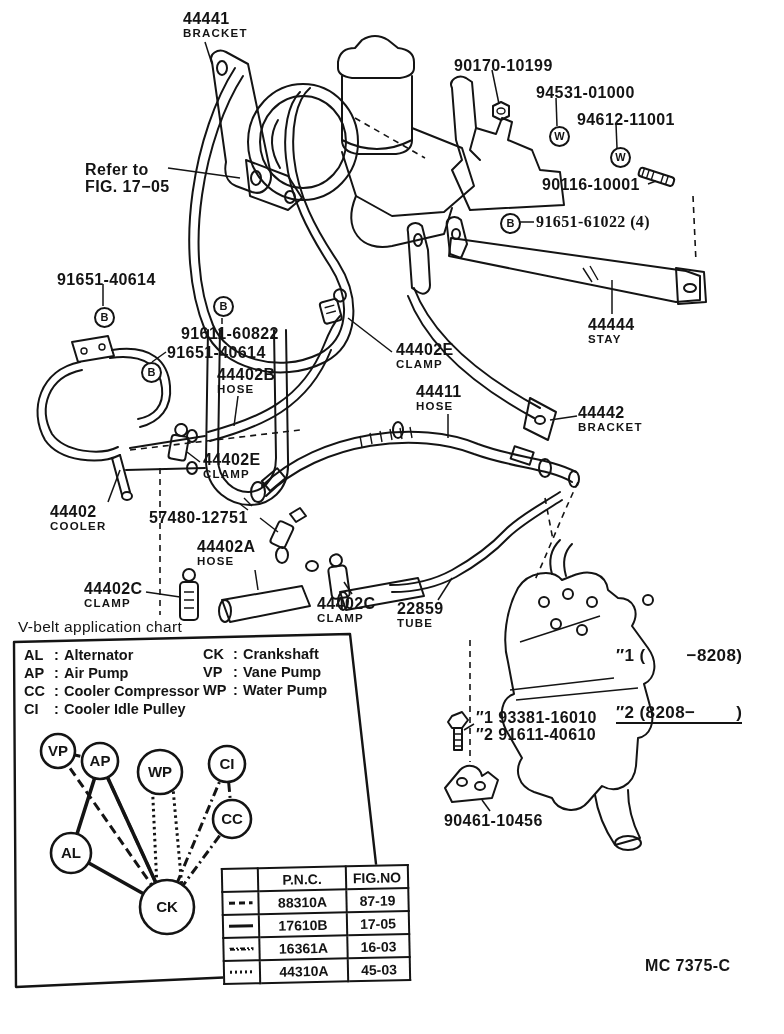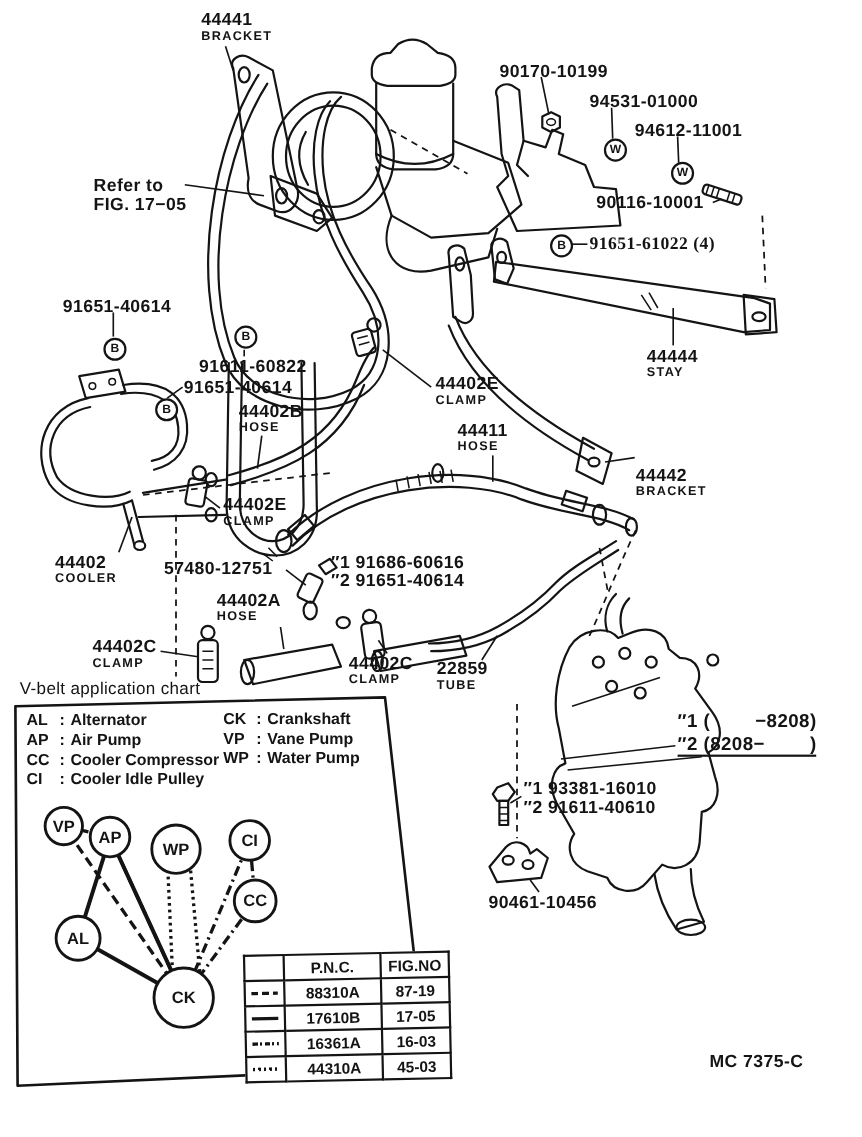--- a/index.html
+++ b/index.html
@@ -4,21 +4,21 @@
 <style>
   html,body{margin:0;padding:0;background:#fff;}
   .stage{position:relative;width:784px;height:1034px;background:#fff;overflow:hidden;
          font-family:"Liberation Sans",sans-serif;color:#141414;}
   .stage svg{position:absolute;left:0;top:0;}
   .labels{position:absolute;left:0;top:0;width:784px;height:1034px;z-index:5;}
   .label{position:absolute;white-space:pre;}
   .num{display:block;font-size:16px;line-height:17px;font-weight:bold;letter-spacing:.4px;}
   .sub{display:block;font-size:11.5px;line-height:12px;font-weight:bold;letter-spacing:1.2px;}
   .big{font-size:17px;}
-  .uline{border-bottom:2px solid #141414;padding-bottom:1px;}
+  .uline{border-bottom:2px solid #141414;padding-bottom:1px;margin-top:36px;}
   .callout{position:absolute;width:17px;height:17px;border:2px solid #141414;border-radius:50%;
            font-size:11px;font-weight:bold;text-align:center;line-height:16px;background:#fff;z-index:4;}
   
   .vtitle{position:absolute;left:18px;top:618px;font-size:15.5px;font-weight:normal;letter-spacing:.3px;z-index:5;}
   .legend{position:absolute;z-index:5;font-size:14.5px;font-weight:bold;}
   .legend .lrow{display:flex;line-height:18px;}
   .legend .code{width:30px;display:inline-block;}
   .legend .colon{width:10px;display:inline-block;}
   .belt-table{position:absolute;left:222px;top:866px;z-index:6;transform:rotate(-1.2deg);
               border-collapse:collapse;background:#fff;}
@@ -346,25 +346,24 @@
       <div class="label" style="left: 577px; top: 111px;"><span class="num">94612-11001</span></div>
       <div class="label" style="left: 542px; top: 176px;"><span class="num">90116-10001</span></div>
       <div class="label" style="left: 536px; top: 213px; font-family: Liberation Serif, serif;"><span class="num">91651-61022 (4)</span></div>
       <div class="label" style="left: 588px; top: 316px;"><span class="num">44444</span><span class="sub">STAY</span></div>
       <div class="label" style="left: 57px; top: 271px;"><span class="num">91651-40614</span></div>
       <div class="label" style="left: 181px; top: 325px;"><span class="num">91611-60822</span></div>
       <div class="label" style="left: 167px; top: 344px;"><span class="num">91651-40614</span></div>
       <div class="label" style="left: 396px; top: 341px;"><span class="num">44402E</span><span class="sub">CLAMP</span></div>
       <div class="label" style="left: 217px; top: 366px;"><span class="num">44402B</span><span class="sub">HOSE</span></div>
       <div class="label" style="left: 416px; top: 383px;"><span class="num">44411</span><span class="sub">HOSE</span></div>
-      <div class="label" style="left: 578px; top: 424px;"><span class="num">44442</span><span class="sub">BRACKET</span></div>
+      <div class="label" style="left: 578px; top: 404px;"><span class="num">44442</span><span class="sub">BRACKET</span></div>
       <div class="label" style="left: 203px; top: 451px;"><span class="num">44402E</span><span class="sub">CLAMP</span></div>
       <div class="label" style="left: 50px; top: 503px;"><span class="num">44402</span><span class="sub">COOLER</span></div>
       <div class="label" style="left: 149px; top: 509px;"><span class="num">57480-12751</span></div>
-      <div class="label" style="left: 301px; top: 503px;"><span class="num">″1 91686-60616</span><span class="num">″2 91651-40614</span></div>
       <div class="label" style="left: 197px; top: 538px;"><span class="num">44402A</span><span class="sub">HOSE</span></div>
       <div class="label" style="left: 84px; top: 580px;"><span class="num">44402C</span><span class="sub">CLAMP</span></div>
       <div class="label" style="left: 317px; top: 595px;"><span class="num">44402C</span><span class="sub">CLAMP</span></div>
       <div class="label" style="left: 397px; top: 600px;"><span class="num">22859</span><span class="sub">TUBE</span></div>
       <div class="label" style="left: 616px; top: 647px;"><span class="num big">″1 (        −8208)</span></div>
       <div class="label" style="left: 616px; top: 668px;"><span class="num big uline">″2 (8208−        )</span></div>
       <div class="label" style="left: 476px; top: 709px;"><span class="num">″1 93381-16010</span><span class="num">″2 91611-40610</span></div>
       <div class="label" style="left: 444px; top: 812px;"><span class="num">90461-10456</span></div>
       <div class="label" style="left: 645px; top: 957px;"><span class="num">MC 7375-C</span></div>
       <div class="callout" style="left: 94px; top: 307px;">B</div>

